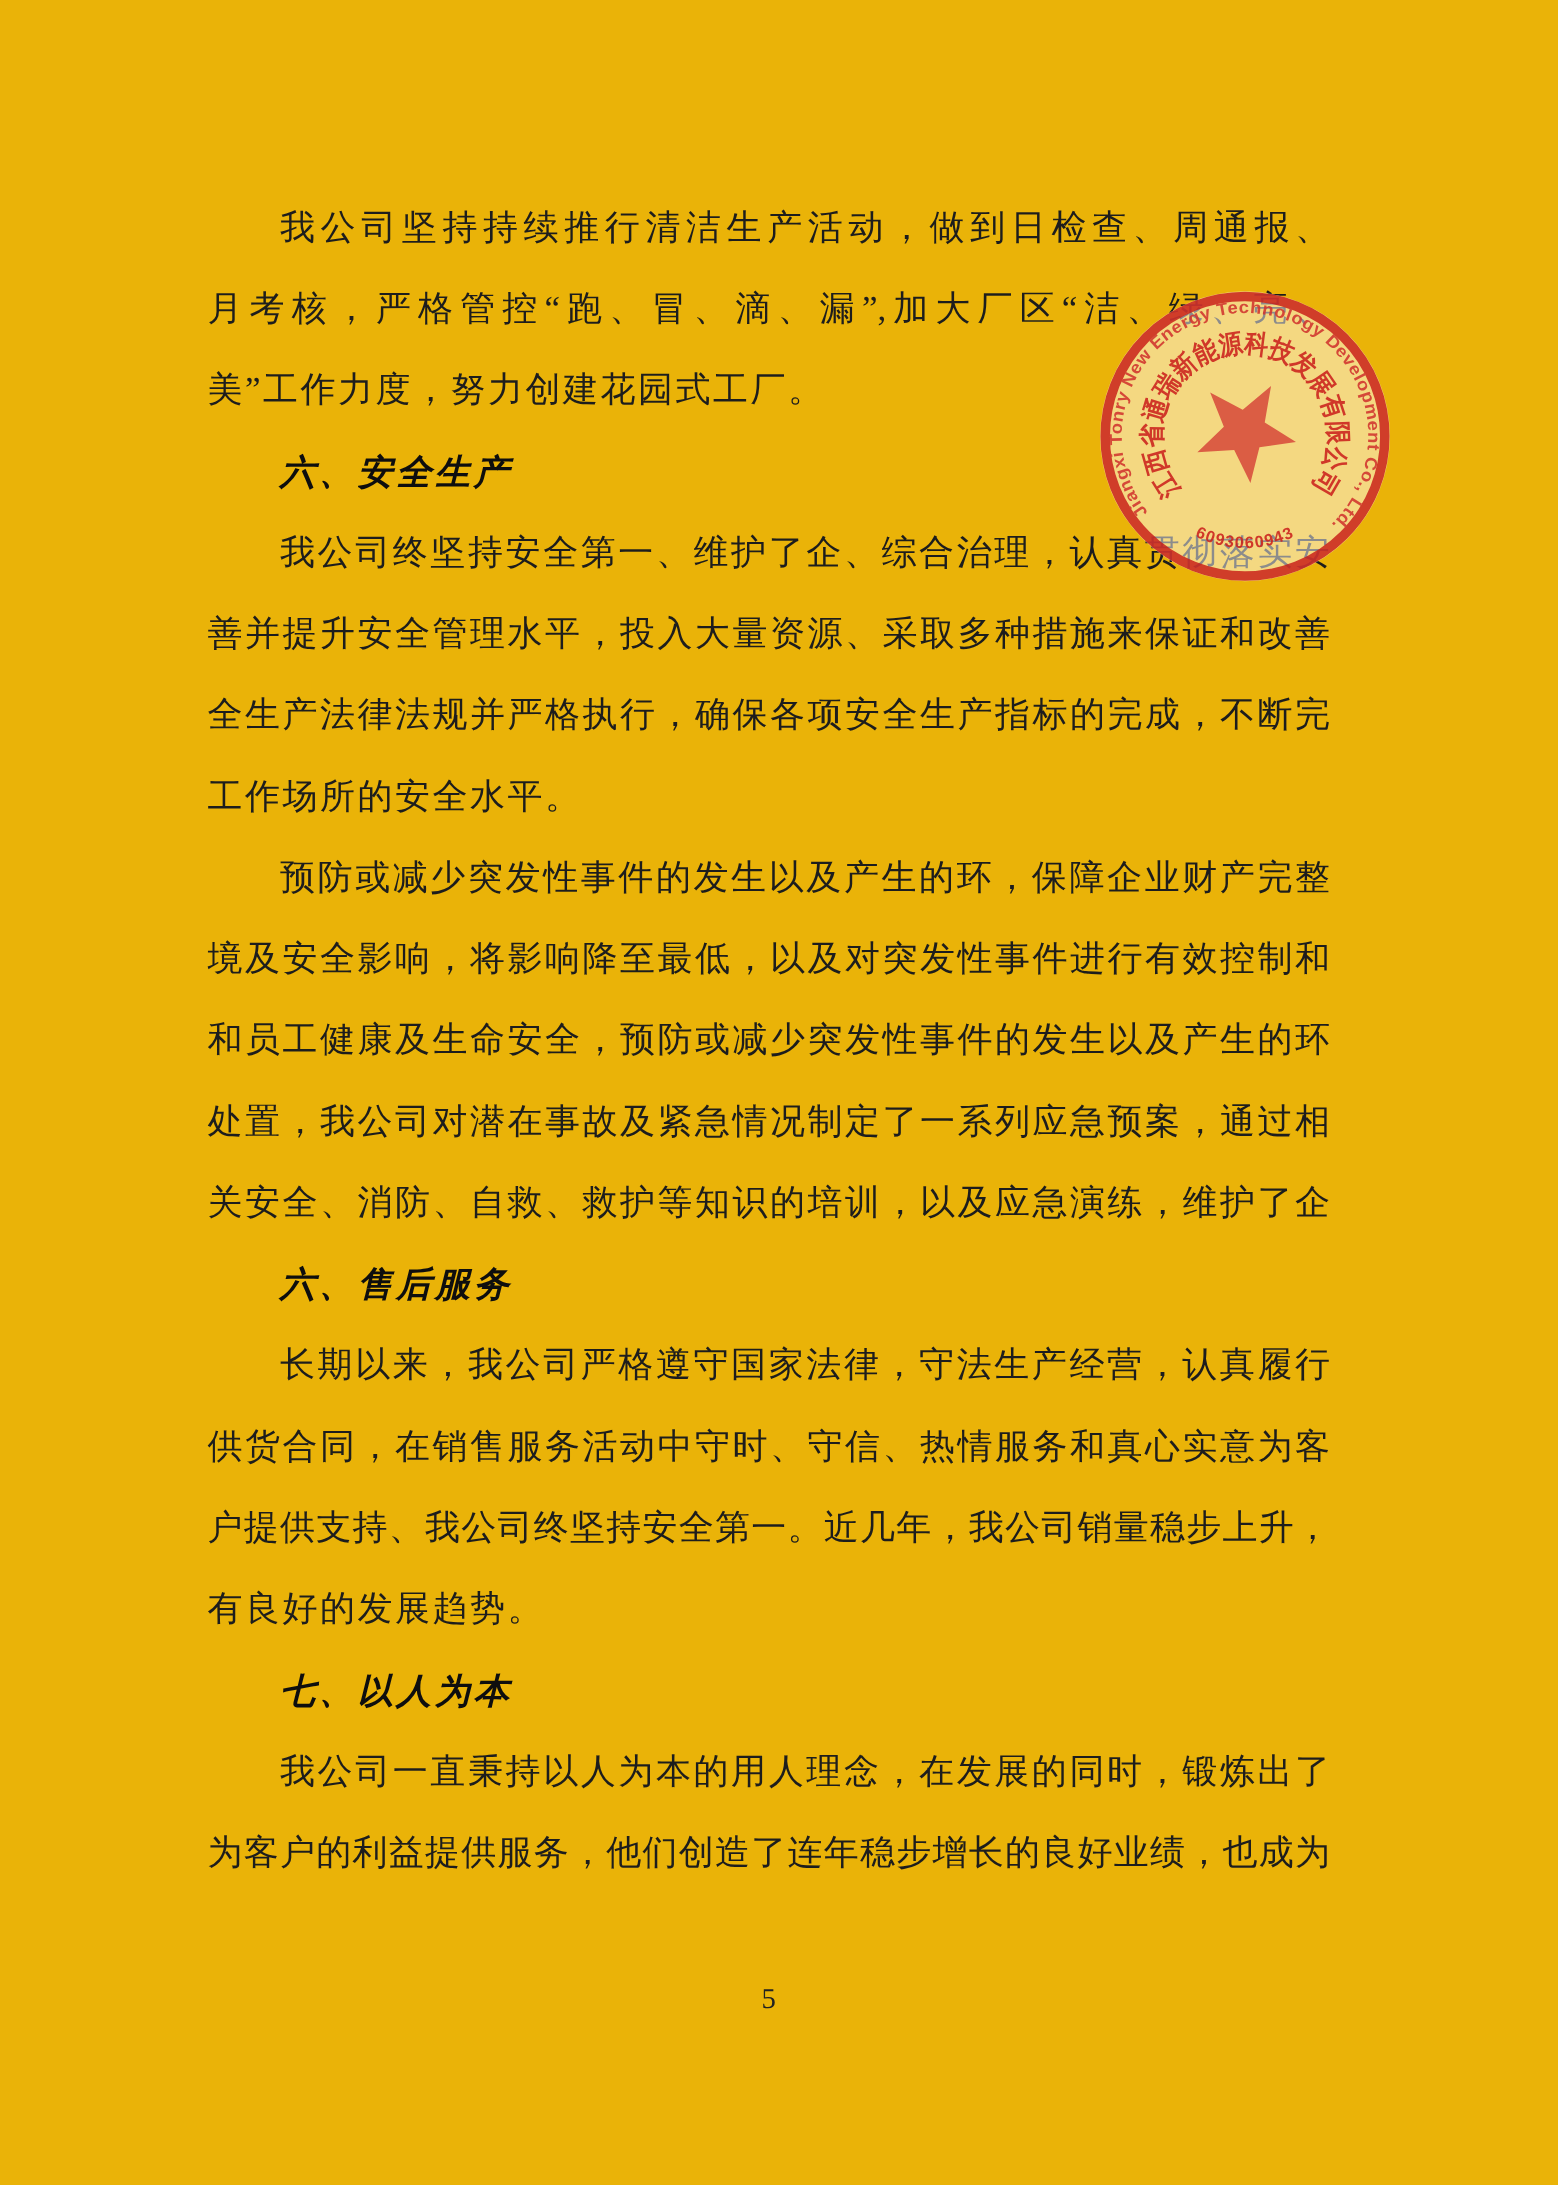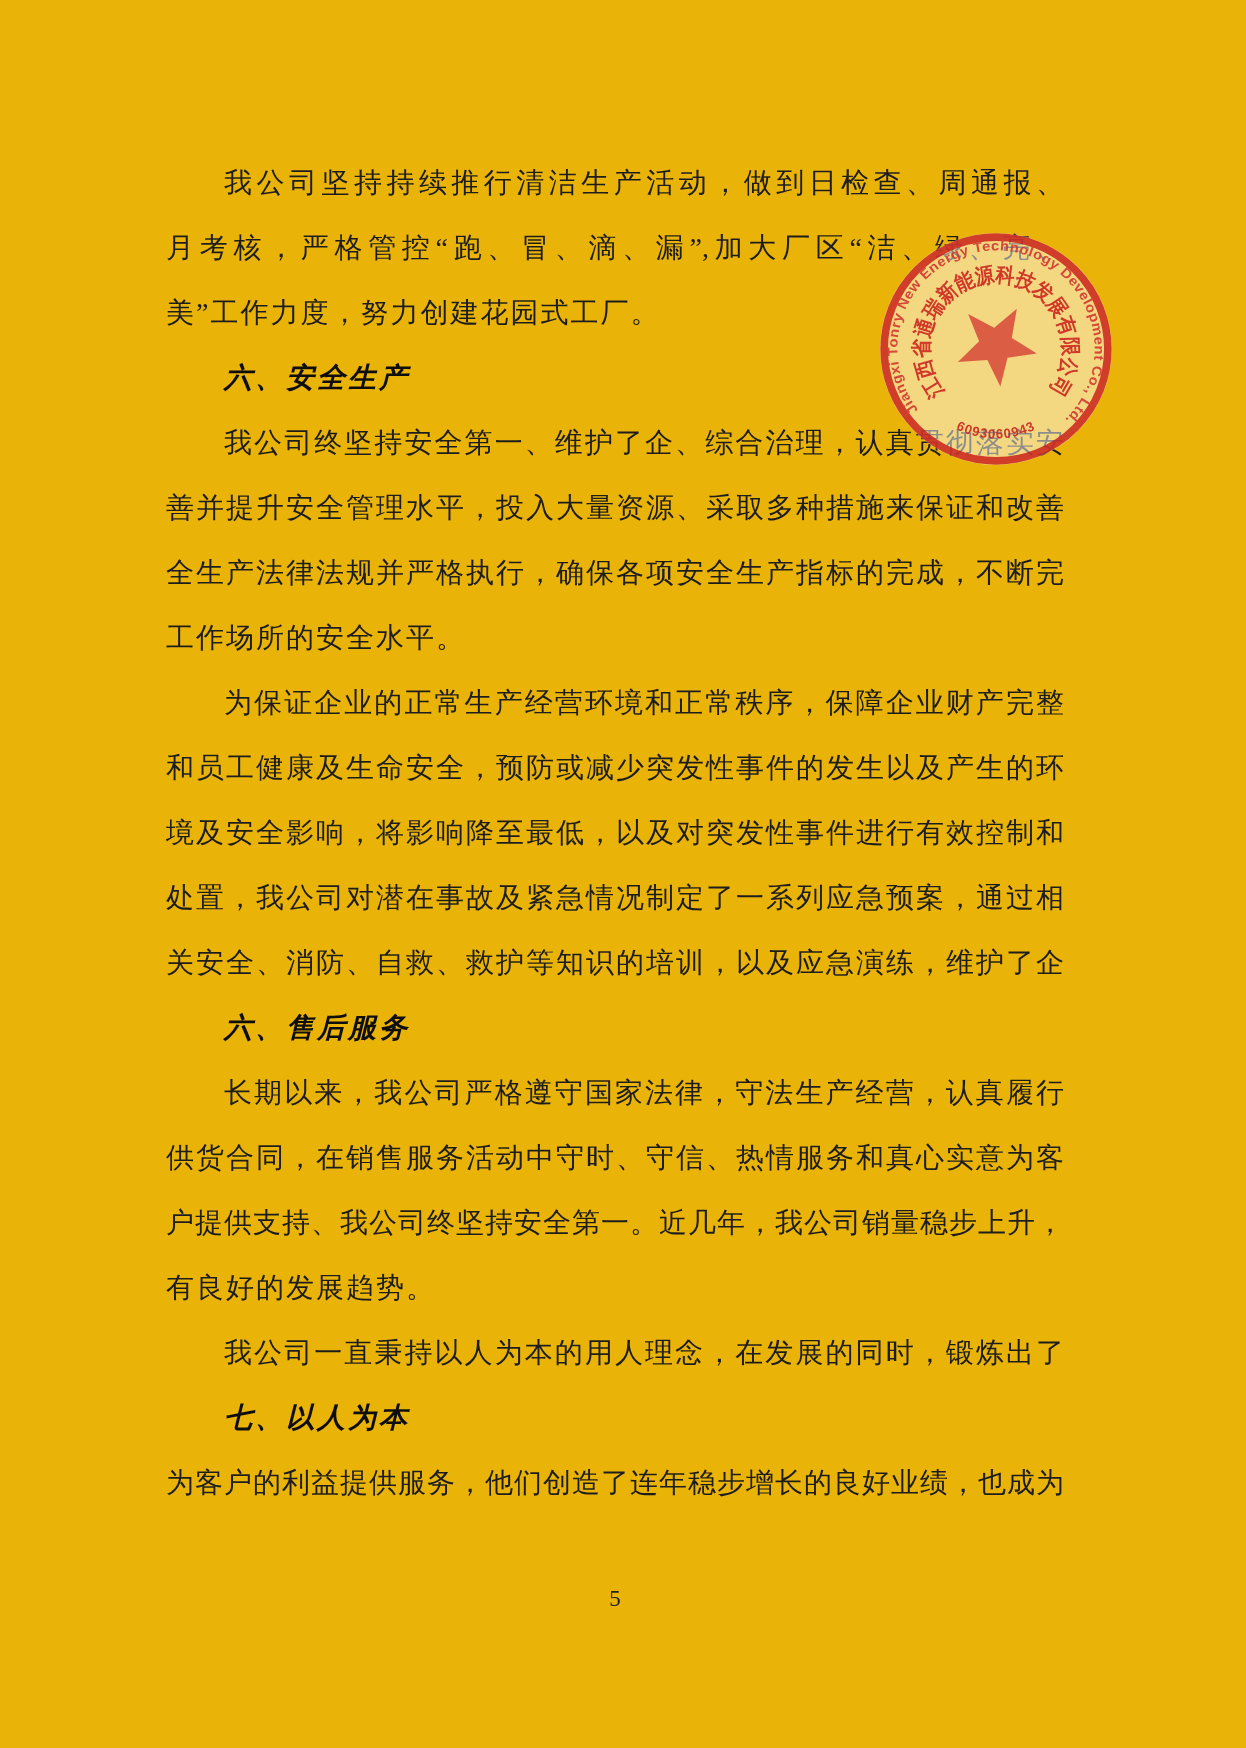--- a/index.html
+++ b/index.html
@@ -63,32 +63,32 @@
 
   <div class="content">
       <div class="line indent full">我公司坚持持续推行清洁生产活动，做到日检查、周通报、</div>
       <div class="line full">月考核，严格管控“跑、冒、滴、漏”,加大厂区“洁、绿、亮、</div>
       <div class="line">美”工作力度，努力创建花园式工厂。</div>
       <div class="line heading indent">六、安全生产</div>
       <div class="line indent full">我公司终坚持安全第一、维护了企、综合治理，认真贯彻落实安</div>
       <div class="line full">善并提升安全管理水平，投入大量资源、采取多种措施来保证和改善</div>
       <div class="line full">全生产法律法规并严格执行，确保各项安全生产指标的完成，不断完</div>
       <div class="line">工作场所的安全水平。</div>
-      <div class="line indent full">为保证企业的正常生产经营环境和正常秩序，保障企业财产完整</div>
+      <div class="line indent full">预防或减少突发性事件的发生以及产生的环，保障企业财产完整</div>
+      <div class="line full">境及安全影响，将影响降至最低，以及对突发性事件进行有效控制和</div>
       <div class="line full">和员工健康及生命安全，预防或减少突发性事件的发生以及产生的环</div>
-      <div class="line full">境及安全影响，将影响降至最低，以及对突发性事件进行有效控制和</div>
       <div class="line full">处置，我公司对潜在事故及紧急情况制定了一系列应急预案，通过相</div>
       <div class="line full">关安全、消防、自救、救护等知识的培训，以及应急演练，维护了企</div>
       <div class="line heading indent">六、售后服务</div>
       <div class="line indent full">长期以来，我公司严格遵守国家法律，守法生产经营，认真履行</div>
       <div class="line full">供货合同，在销售服务活动中守时、守信、热情服务和真心实意为客</div>
       <div class="line full">户提供支持、我公司终坚持安全第一。近几年，我公司销量稳步上升，</div>
       <div class="line">有良好的发展趋势。</div>
+      <div class="line heading indent">七、以人为本</div>
       <div class="line indent full">我公司一直秉持以人为本的用人理念，在发展的同时，锻炼出了</div>
-      <div class="line heading indent">七、以人为本</div>
       <div class="line full">为客户的利益提供服务，他们创造了连年稳步增长的良好业绩，也成为</div>
     </div>
 
   <div class="seal">
     <svg viewBox="0 0 238 238" xmlns="http://www.w3.org/2000/svg">
       <defs>
         <path id="engArc" d="M 42.6 178.8 A 97 97 0 1 1 183.9 191.1" fill="none"></path>
         <path id="cnArc" d="M 68.4 161.4 A 66 66 0 1 1 169.6 161.4" fill="none"></path>
         <path id="numArc" d="M 79.1 197.4 A 88 88 0 0 0 158.9 197.4" fill="none"></path>
       </defs>

